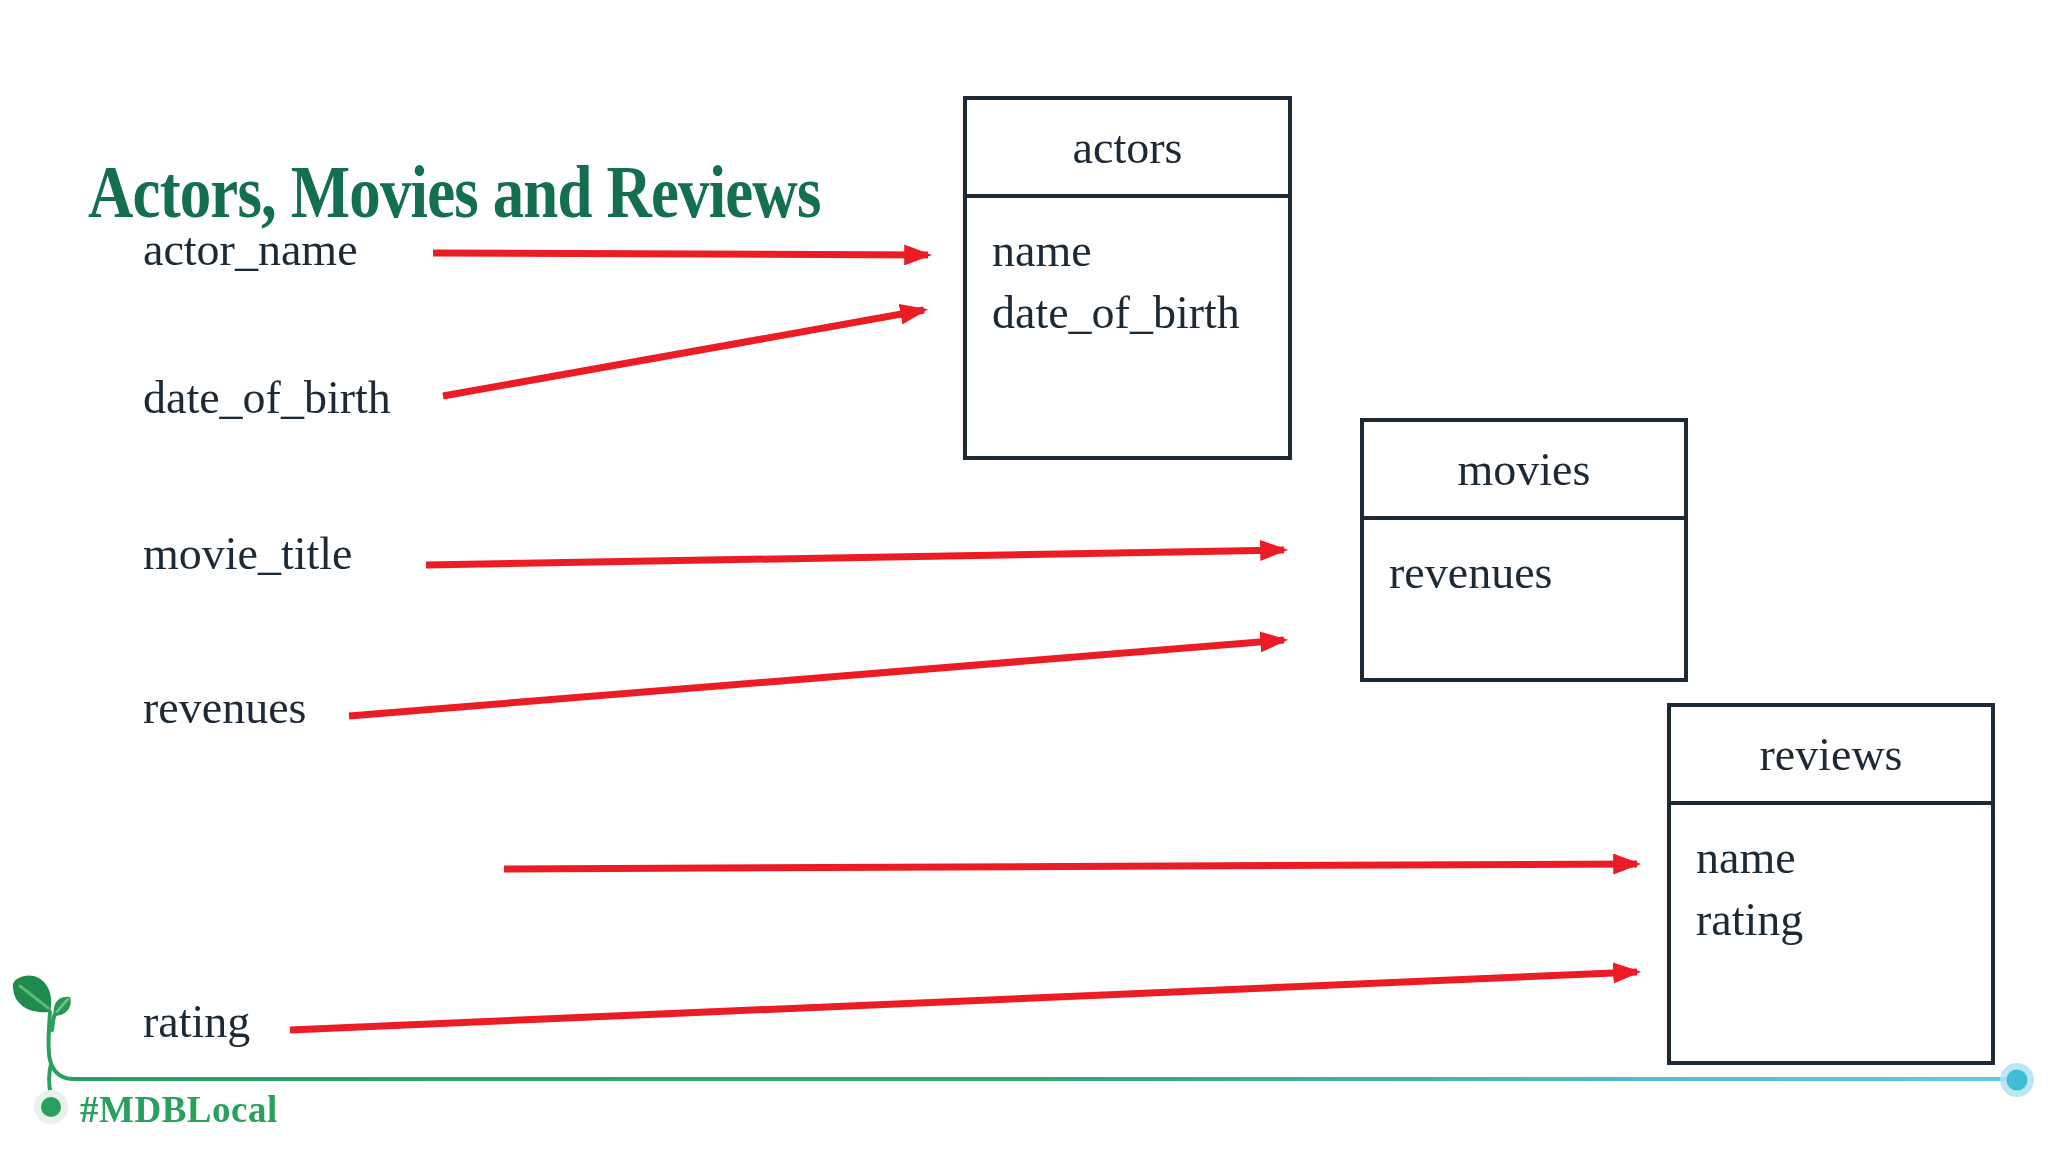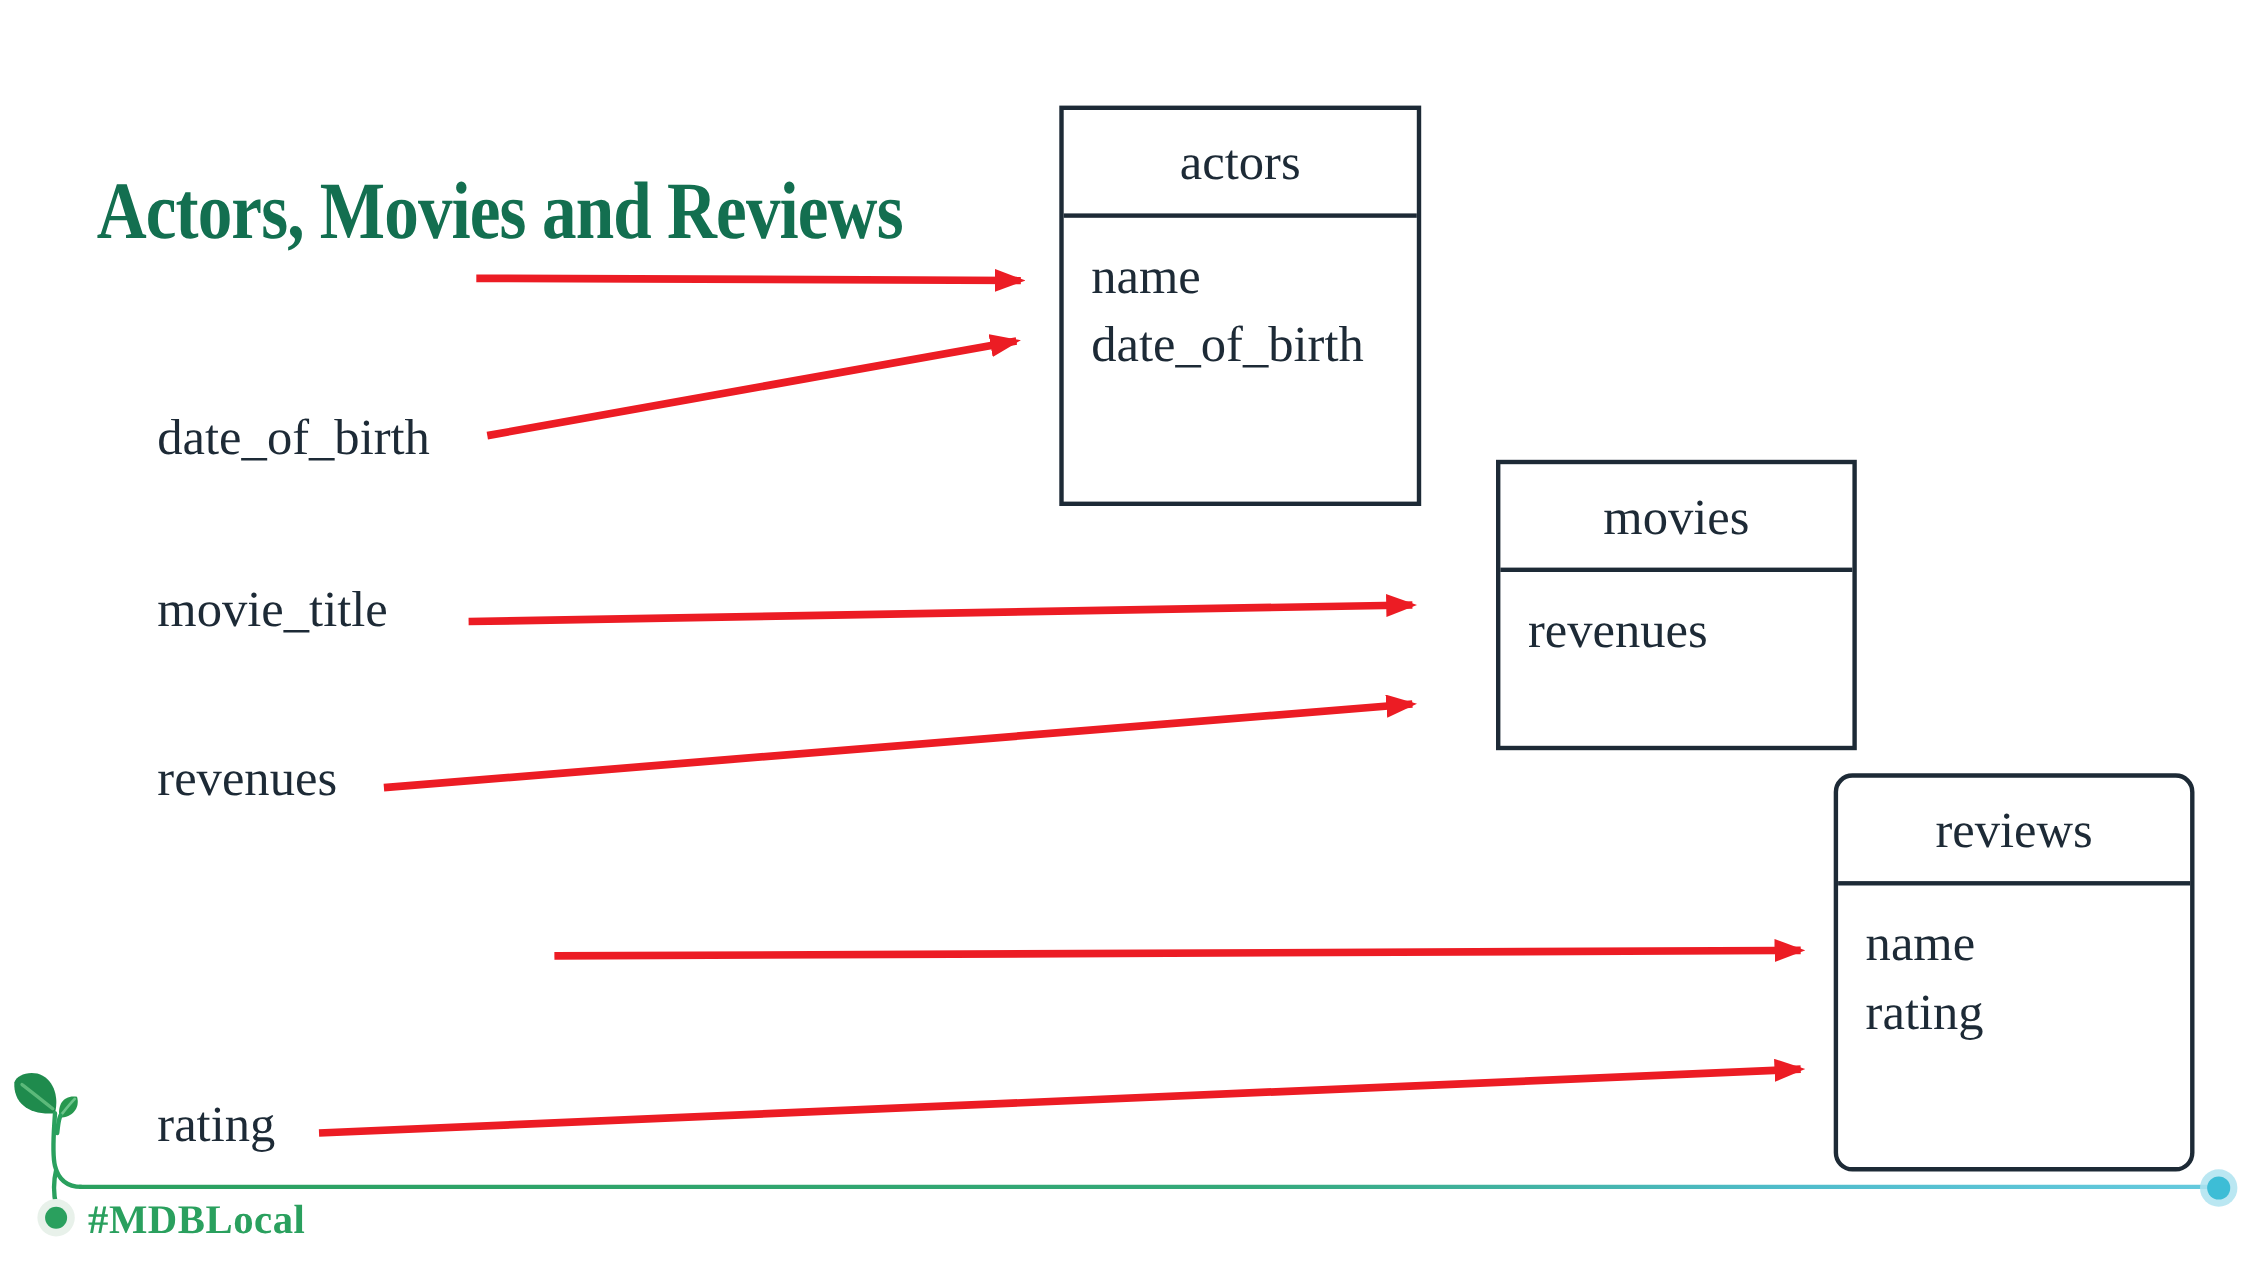--- a/index.html
+++ b/index.html
@@ -23,21 +23,21 @@
   #lbl-2{left:143px;top:530px;}
   #lbl-3{left:143px;top:684px;}
   #lbl-4{left:143px;top:838px;}
   #lbl-5{left:143px;top:998px;}
   .box{
     position:absolute;box-sizing:border-box;background:#ffffff;
     border:4px solid var(--box-navy,#1d2a36);
   }
   #box-actors{left:963px;top:96px;width:329px;height:364px;}
   #box-movies{left:1360px;top:418px;width:328px;height:264px;}
-  #box-reviews{left:1667px;top:703px;width:328px;height:362px;border-radius:17px;}
+  #box-reviews{left:1667px;top:703px;width:328px;height:362px;}
   .box .hdr{
     height:94px;border-bottom:4px solid var(--box-navy,#1d2a36);
     display:flex;align-items:center;justify-content:center;
     font-size:46px;color:var(--box-navy,#1d2a36);
   }
   .box .fields{
     padding:22px 0 0 25px;font-size:46px;line-height:62px;
     color:var(--box-navy,#1d2a36);
   }
   .overlay{position:absolute;left:0;top:0;width:2048px;height:1152px;pointer-events:none;}
@@ -84,20 +84,21 @@
       <path d="M52,1030 C53,1022 53,1018 55,1014" stroke="var(--brand-green,#2aa05e)" stroke-width="4" fill="none" stroke-linecap="round"></path>
       <path d="M50,1012 C49,1030 47,1048 50,1060 C53,1072 61,1079 74,1079" stroke="var(--brand-green,#2aa05e)" stroke-width="4" fill="none" stroke-linecap="round"></path>
       <path d="M51,1064 C48,1076 49,1087 51,1096" stroke="var(--brand-green,#2aa05e)" stroke-width="4" fill="none" stroke-linecap="round"></path>
       <circle cx="51" cy="1107" r="17" fill="#e8f1ea"></circle>
       <circle cx="51" cy="1107" r="10" fill="var(--brand-green,#2aa05e)"></circle>
     </g>
   </svg>
 
   <h1 class="title">Actors, Movies and Reviews</h1>
 
+  <div class="src-label" id="lbl-0">actor_name</div>
   <div class="src-label" id="lbl-1">date_of_birth</div>
   <div class="src-label" id="lbl-2">movie_title</div>
   <div class="src-label" id="lbl-3">revenues</div>
   <div class="src-label" id="lbl-5">rating</div>
 
   <div class="box" id="box-actors">
     <div class="hdr">actors</div>
     <div class="fields">
       <div>name</div>
       <div>date_of_birth</div>

